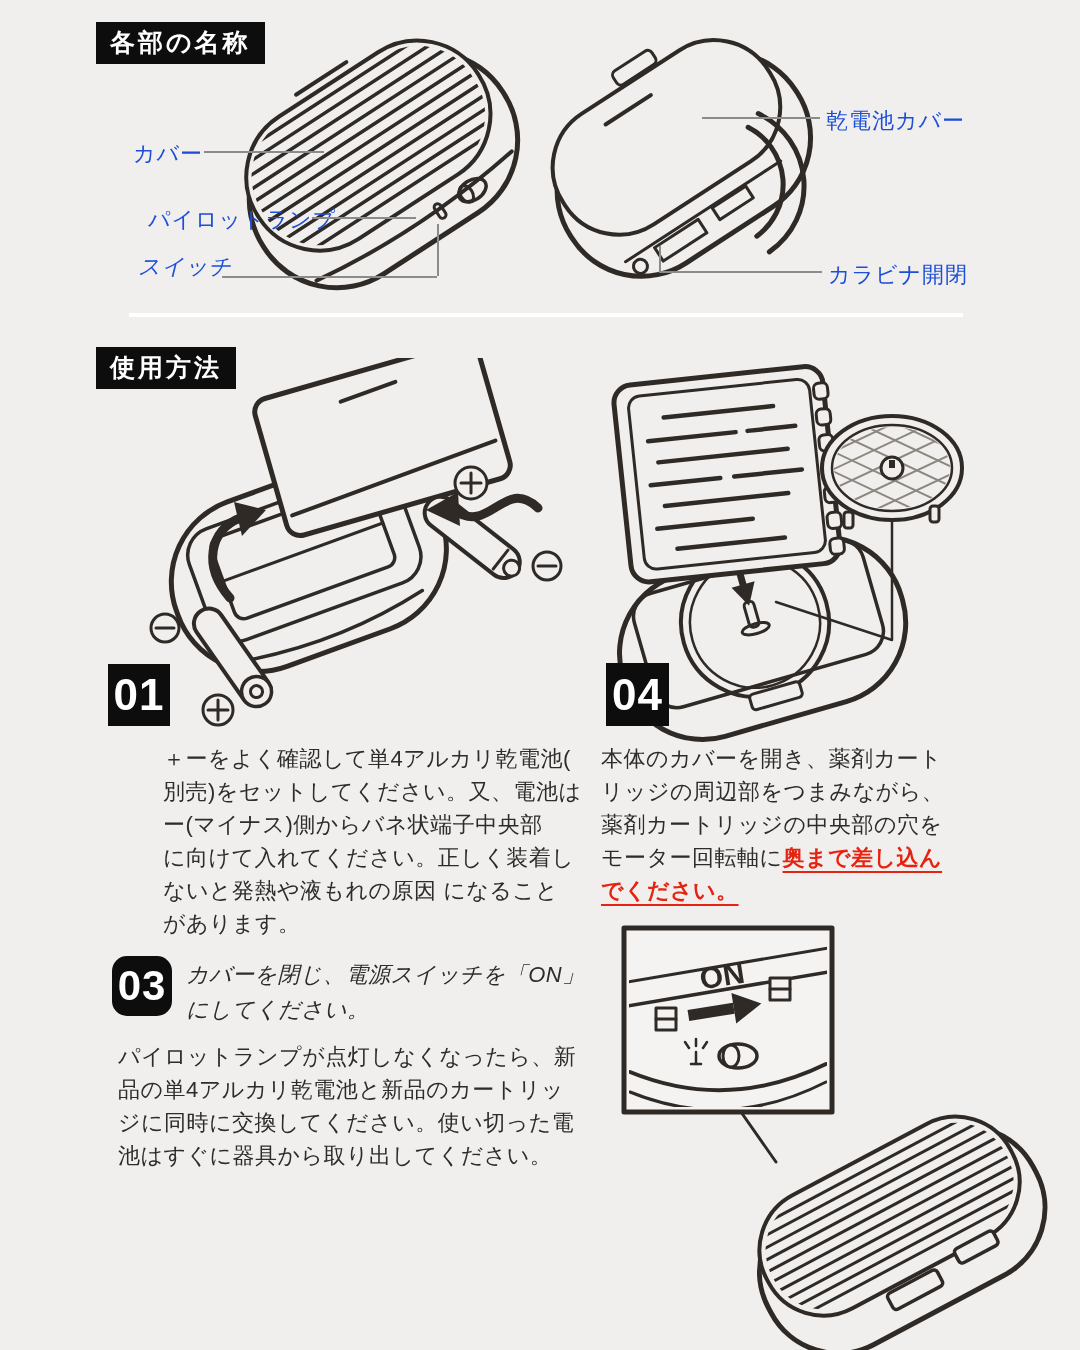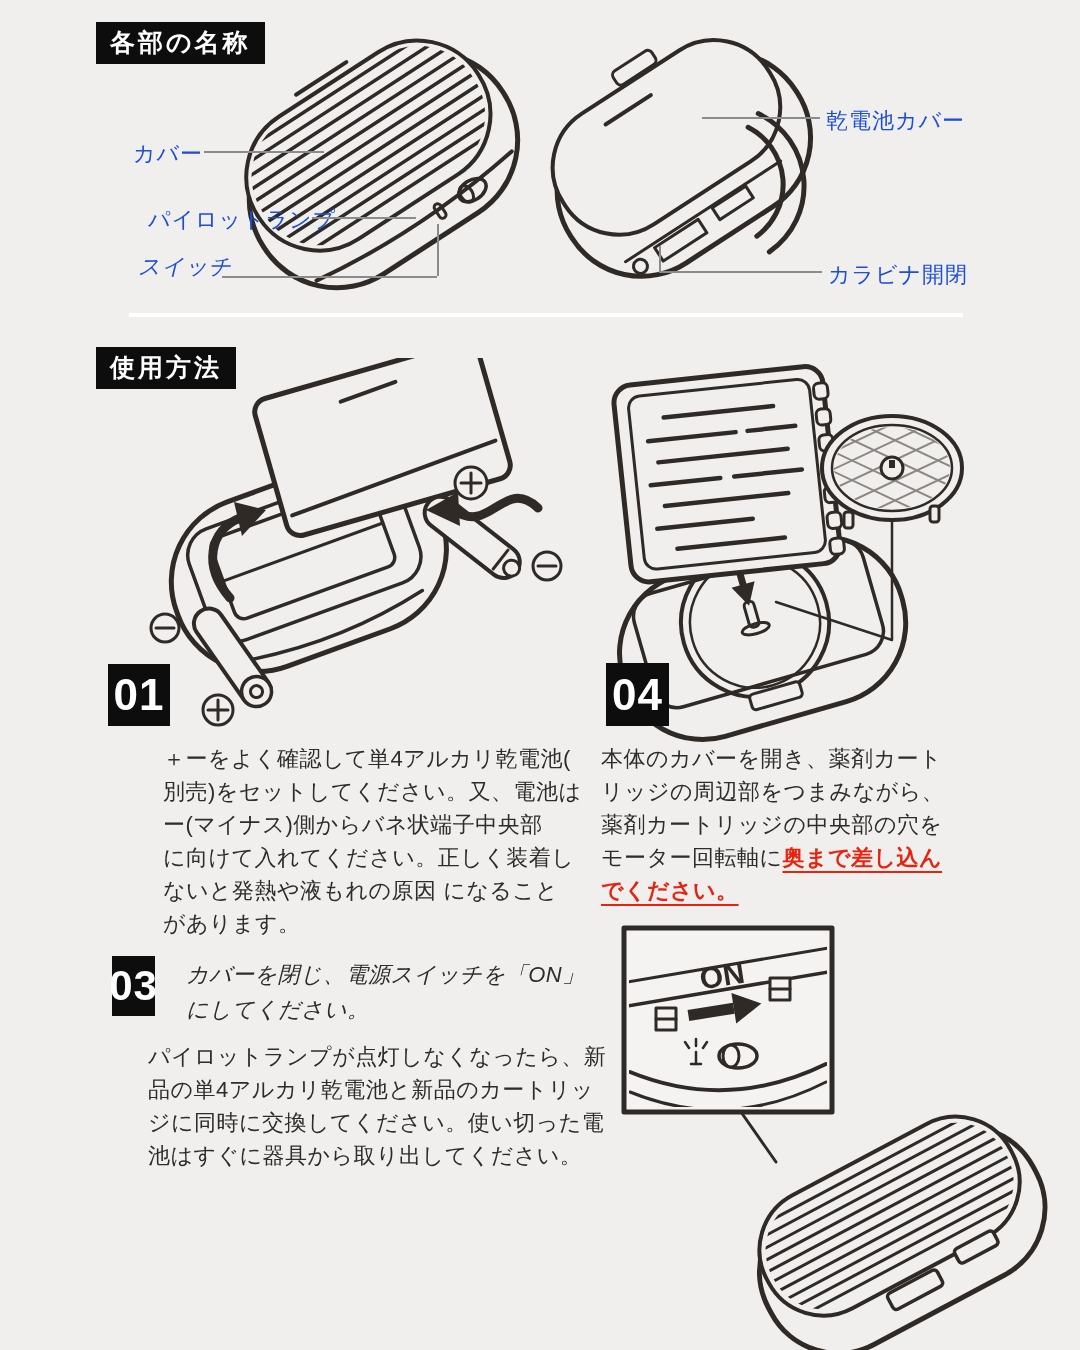--- a/index.html
+++ b/index.html
@@ -249,25 +249,25 @@
 に向けて入れてください。正しく装着し
 ないと発熱や液もれの原因 になること
 があります。</div>
 
   <div class="abs body-text" style="left:601px;top:742px;width:440px;"><span>本体のカバーを開き、薬剤カート
 リッジの周辺部をつまみながら、
 薬剤カートリッジの中央部の穴を
 モーター回転軸に</span><span class="red-em">奥まで差し込ん
 でください。</span></div>
 
-  <div class="abs step-badge" style="left:112px;top:956px;width:43px;height:60px;font-size:42px;">03</div>
+  <div class="abs step-badge" style="left:112px;top:956px;width:60px;height:60px;font-size:42px;border-radius:15px;">03</div>
   <div class="abs body-text" style="left:186px;top:957px;width:480px;line-height:35px;font-style:italic;">カバーを閉じ、電源スイッチを「ON」
 にしてください。</div>
 
-  <div class="abs body-text" style="left:148px;top:1040px;width:490px;">パイロットランプが点灯しなくなったら、新
+  <div class="abs body-text" style="left:118px;top:1040px;width:490px;">パイロットランプが点灯しなくなったら、新
 品の単4アルカリ乾電池と新品のカートリッ
 ジに同時に交換してください。使い切った電
 池はすぐに器具から取り出してください。</div>
 
 
   <svg class="abs" style="left:608px;top:922px;" width="460" height="428" viewBox="0 0 460 428">
     <defs>
       <clipPath id="clipCallout">
           <rect x="21" y="11" width="198" height="174"></rect>
         </clipPath>

